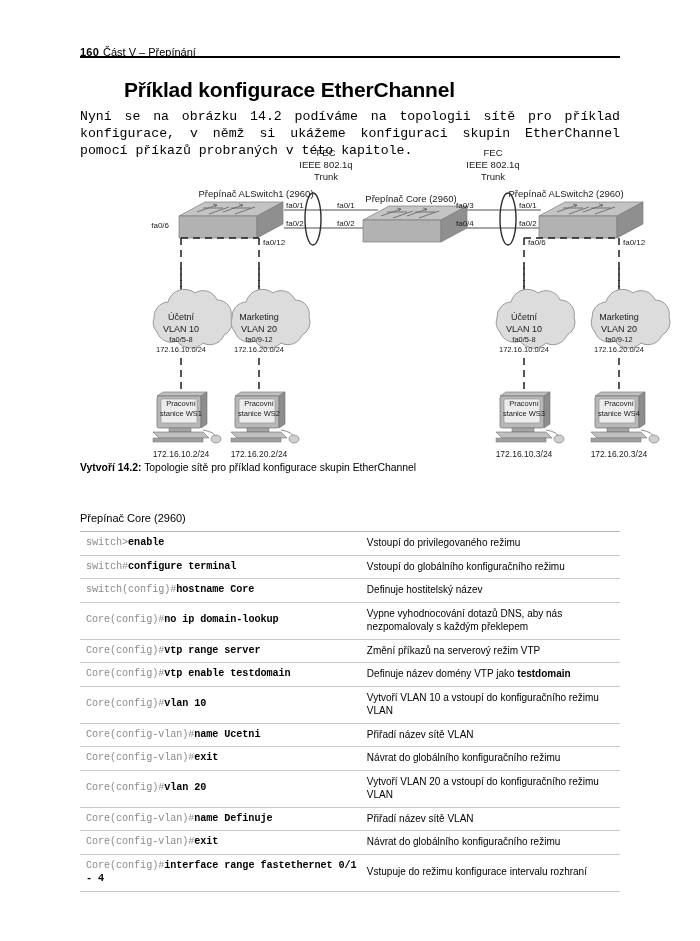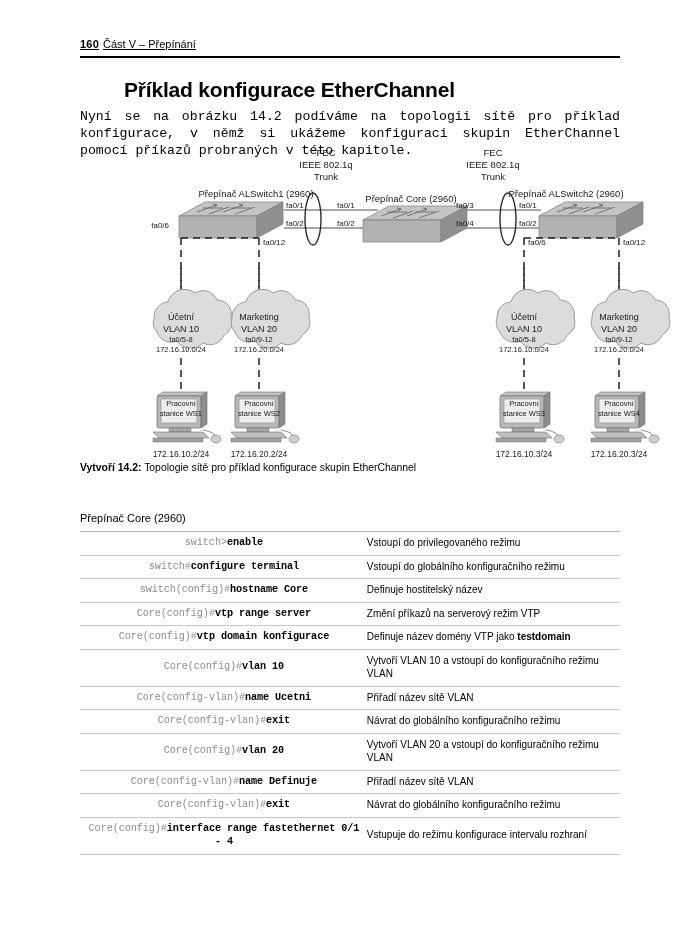--- a/index.html
+++ b/index.html
@@ -13,21 +13,21 @@
     position: relative;
     font-family: "Liberation Sans", sans-serif;
     color: #000000;
     overflow: hidden;
   }
 
   
   .page-header {
     position: absolute;
     left: 80px;
-    top: 38px;
+    top: 46px;
     width: 540px;
     display: flex;
     align-items: baseline;
     text-decoration: underline;
   }
   .page-number {
     font-weight: bold;
     font-size: 11px;
     letter-spacing: 0.2px;
   }
@@ -112,21 +112,20 @@
     vertical-align: middle;
     padding: 4px 0 5px 0;
   }
   .col-cmd {
     width: 278px;
     padding-left: 6px !important;
     font-family: "Liberation Mono", monospace;
     font-size: 10.2px;
     line-height: 13.5px;
     letter-spacing: -0.1px;
-    text-align: center;
   }
   .col-desc {
     width: 256px;
     padding-left: 5px !important;
     font-size: 10px;
     line-height: 13.5px;
   }
   .prompt { color: #8c8c8c; }
   .cmdtext { color: #000; font-weight: bold; }
   .desc-bold { font-weight: bold; }
@@ -338,25 +337,29 @@
       </tr>
       <tr>
         <td class="col-cmd"><span class="prompt">switch#</span><span class="cmdtext">configure terminal</span></td>
         <td class="col-desc">Vstoupí do globálního konfiguračního režimu</td>
       </tr>
       <tr>
         <td class="col-cmd"><span class="prompt">switch(config)#</span><span class="cmdtext">hostname Core</span></td>
         <td class="col-desc">Definuje hostitelský název</td>
       </tr>
       <tr>
+        <td class="col-cmd"><span class="prompt">Core(config)#</span><span class="cmdtext">no ip domain-lookup</span></td>
+        <td class="col-desc">Vypne vyhodnocování dotazů DNS, aby nás nezpomalovaly s každým překlepem</td>
+      </tr>
+      <tr>
         <td class="col-cmd"><span class="prompt">Core(config)#</span><span class="cmdtext">vtp range server</span></td>
         <td class="col-desc">Změní příkazů na serverový režim VTP</td>
       </tr>
       <tr>
-        <td class="col-cmd"><span class="prompt">Core(config)#</span><span class="cmdtext">vtp domain konfigurace</span></td>
+        <td class="col-cmd"><span class="prompt">Core(config)#</span><span class="cmdtext">vtp enable testdomain</span></td>
         <td class="col-desc"><span>Definuje název domény VTP jako </span><span class="desc-bold">testdomain</span></td>
       </tr>
       <tr>
         <td class="col-cmd"><span class="prompt">Core(config)#</span><span class="cmdtext">vlan 10</span></td>
         <td class="col-desc">Vytvoří VLAN 10 a vstoupí do konfiguračního režimu VLAN</td>
       </tr>
       <tr>
         <td class="col-cmd"><span class="prompt">Core(config-vlan)#</span><span class="cmdtext">name Ucetni</span></td>
         <td class="col-desc">Přiřadí název sítě VLAN</td>
       </tr>

